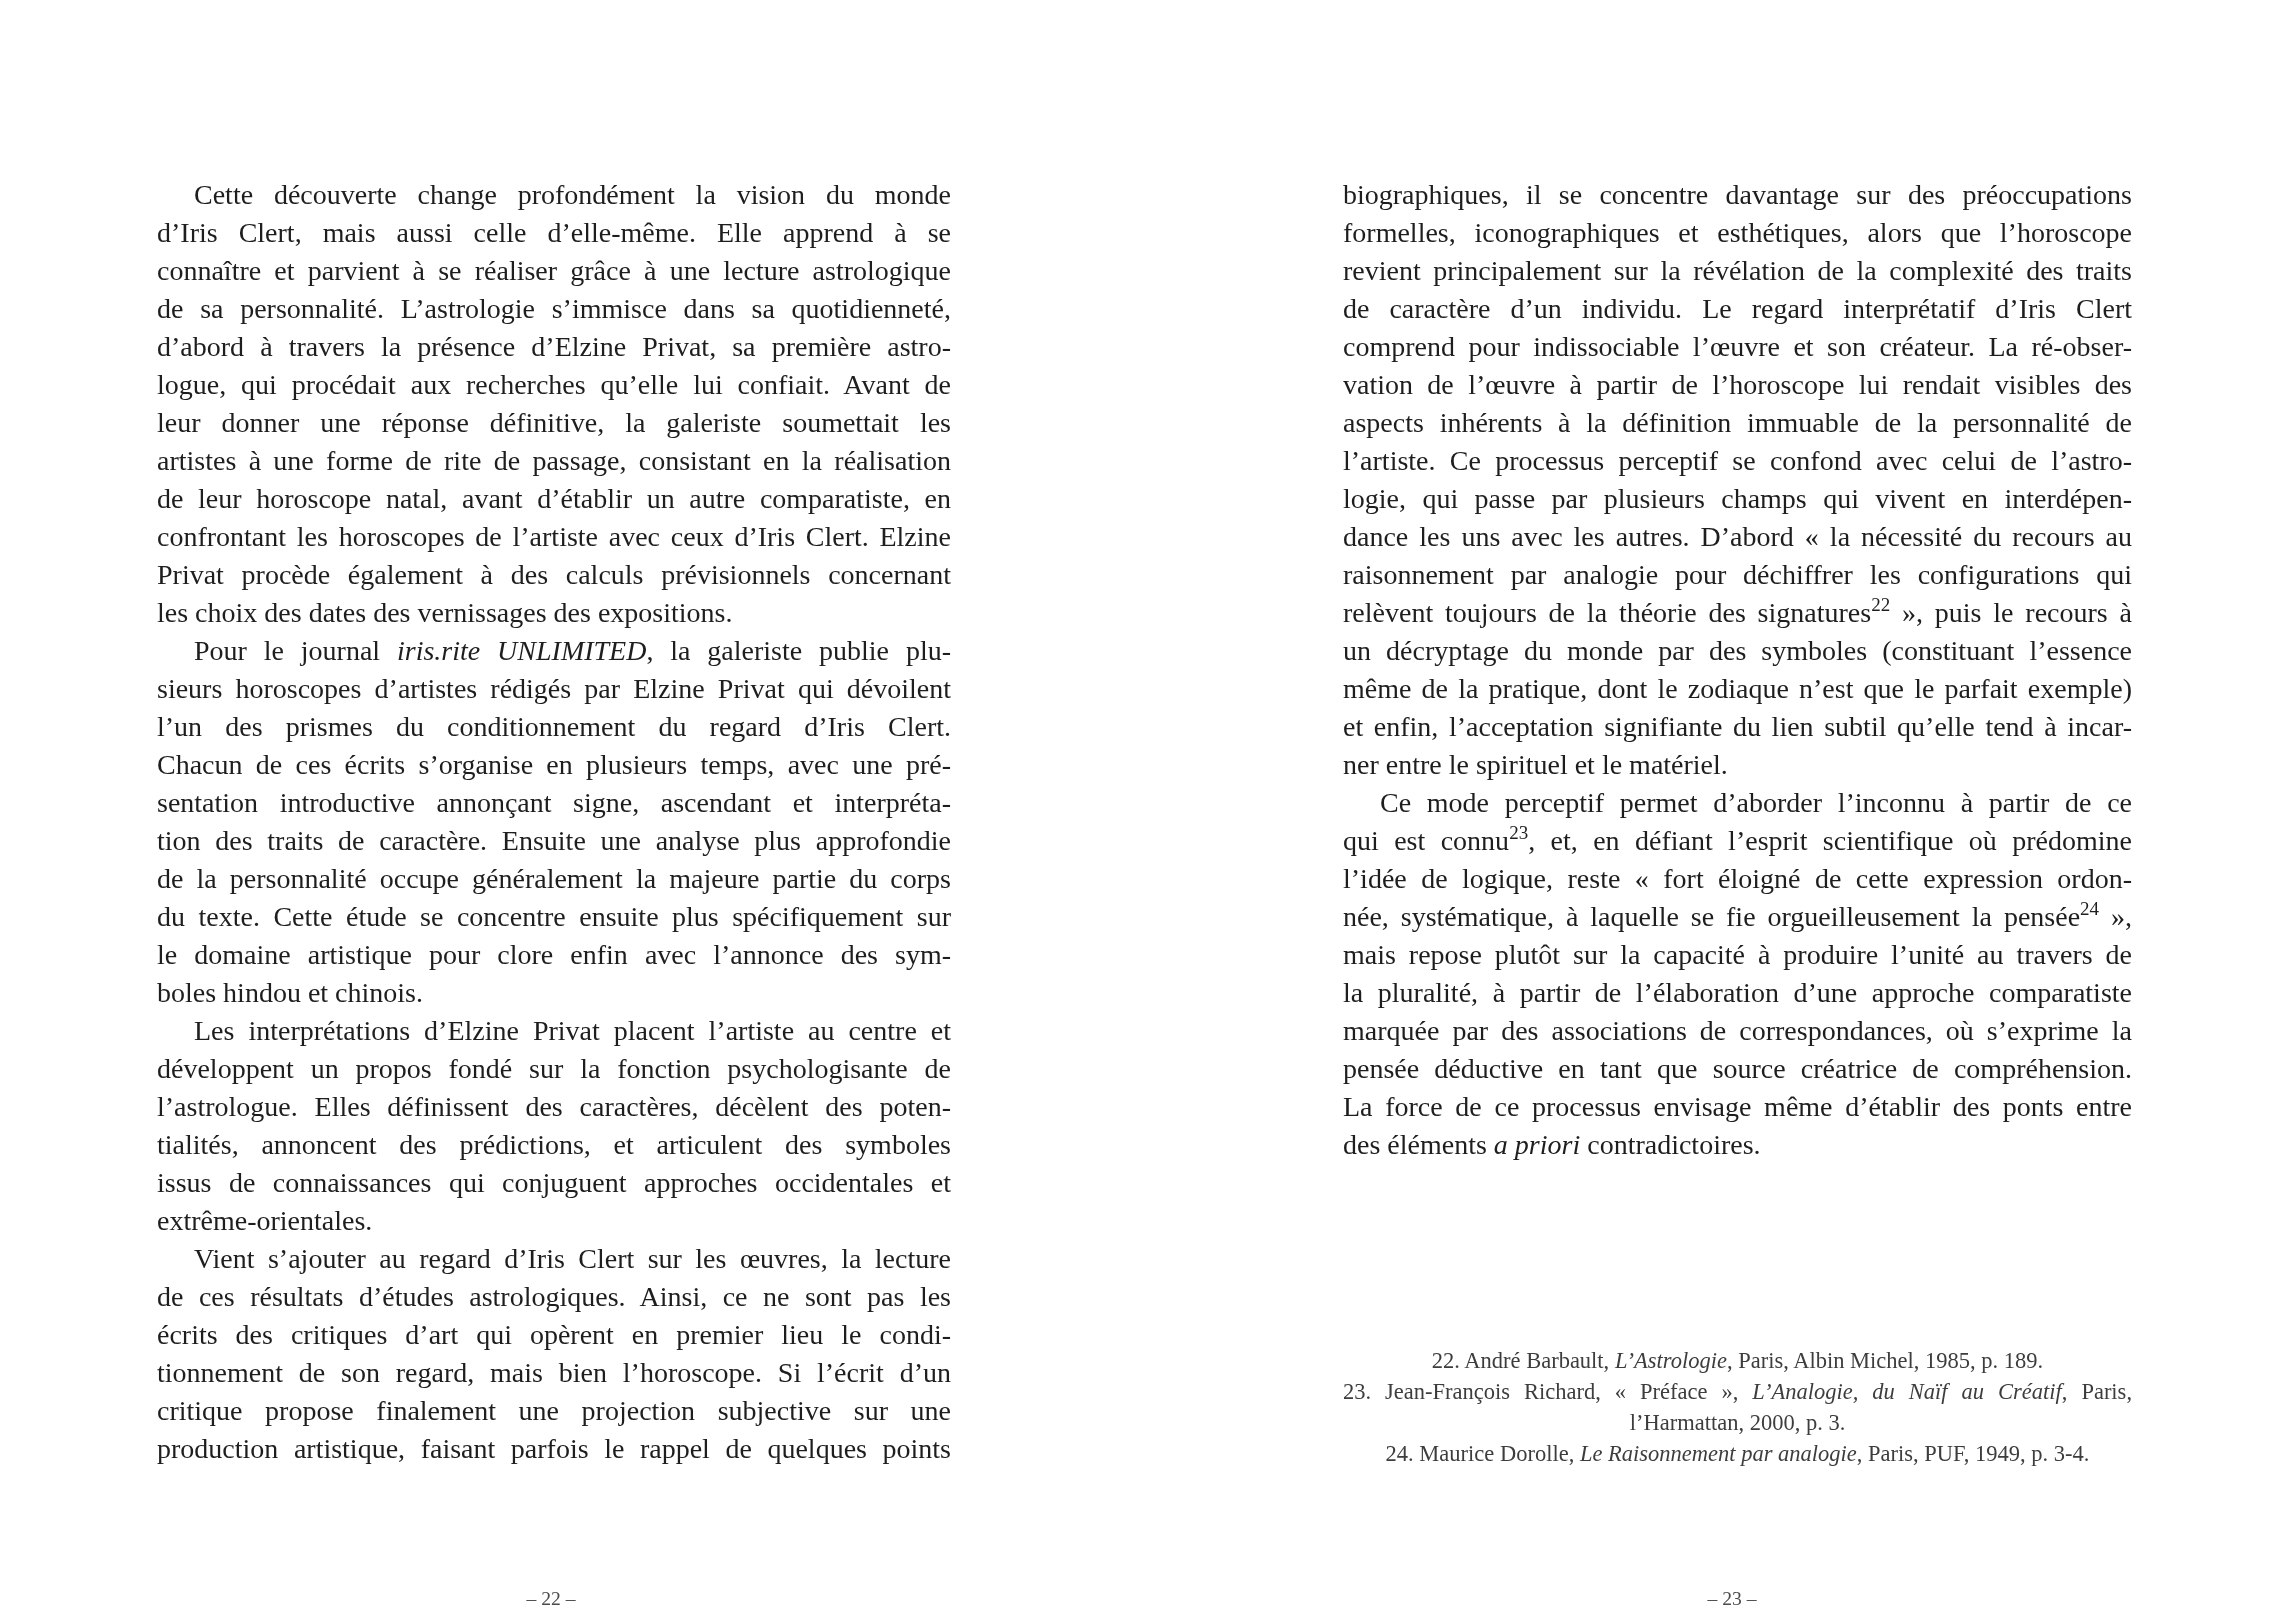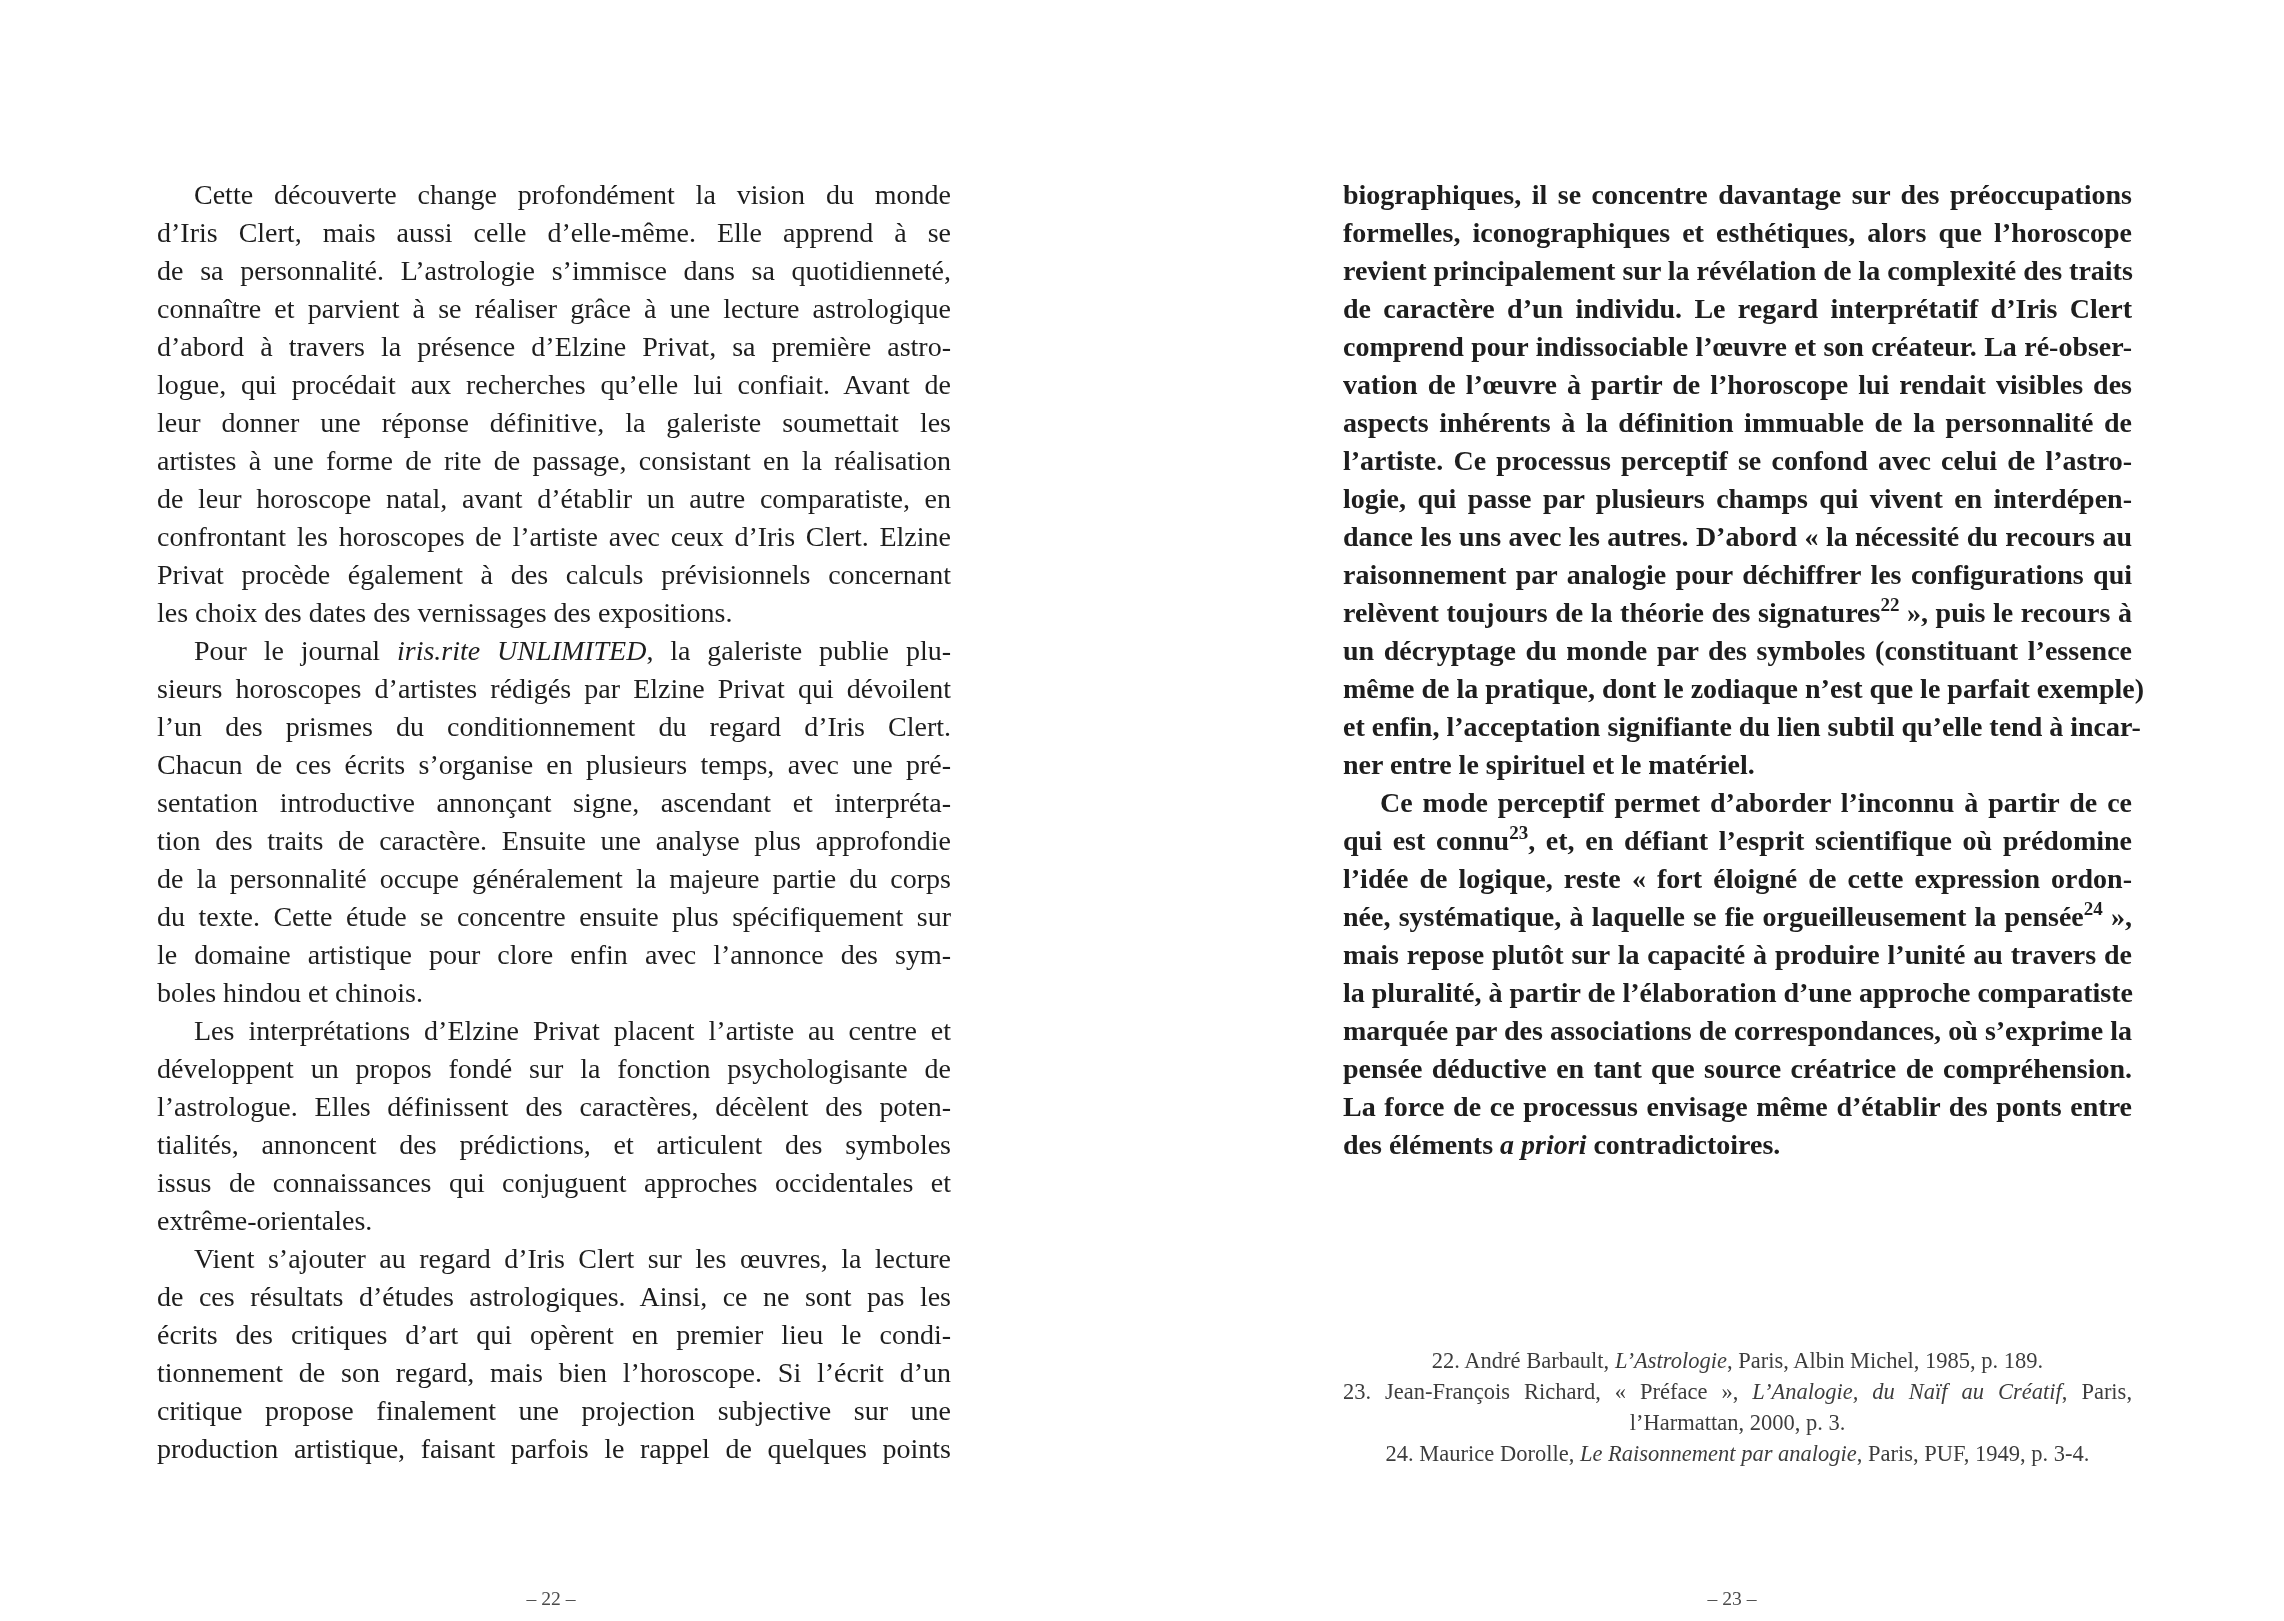--- a/index.html
+++ b/index.html
@@ -27,21 +27,21 @@
     height: 1621px;
   }
   .page-left { left: 0; width: 1142px; }
   .page-right { left: 1142px; width: 1143px; }
 
   .column {
     position: absolute;
     top: 176px;
   }
   .page-left .column { left: 157px; width: 794px; }
-  .page-right .column { left: 201px; width: 789px; font-weight: bold; }
+  .page-right .column { left: 201px; width: 789px; }
 
   .line {
     display: block;
     height: 38px;
     line-height: 38px;
     font-size: 28px;
     white-space: nowrap;
     text-align: justify;
     text-align-last: justify;
     overflow: visible;
@@ -94,22 +94,22 @@
 </style>
 </head>
 <body>
 
 <div class="spread">
   <div class="page page-left">
     <div class="column">
         <div class="paragraph">
           <span class="line indent">Cette découverte change profondément la vision du monde</span>
           <span class="line">d’Iris Clert, mais aussi celle d’elle-même. Elle apprend à se</span>
+          <span class="line">connaître et parvient à se réaliser grâce à une lecture astrologique</span>
           <span class="line">de sa personnalité. L’astrologie s’immisce dans sa quotidienneté,</span>
-          <span class="line">connaître et parvient à se réaliser grâce à une lecture astrologique</span>
           <span class="line">d’abord à travers la présence d’Elzine Privat, sa première astro-</span>
           <span class="line">logue, qui procédait aux recherches qu’elle lui confiait. Avant de</span>
           <span class="line">leur donner une réponse définitive, la galeriste soumettait les</span>
           <span class="line">artistes à une forme de rite de passage, consistant en la réalisation</span>
           <span class="line">de leur horoscope natal, avant d’établir un autre comparatiste, en</span>
           <span class="line">confrontant les horoscopes de l’artiste avec ceux d’Iris Clert. Elzine</span>
           <span class="line">Privat procède également à des calculs prévisionnels concernant</span>
           <span class="line last">les choix des dates des vernissages des expositions.</span>
         </div>
         <div class="paragraph">

